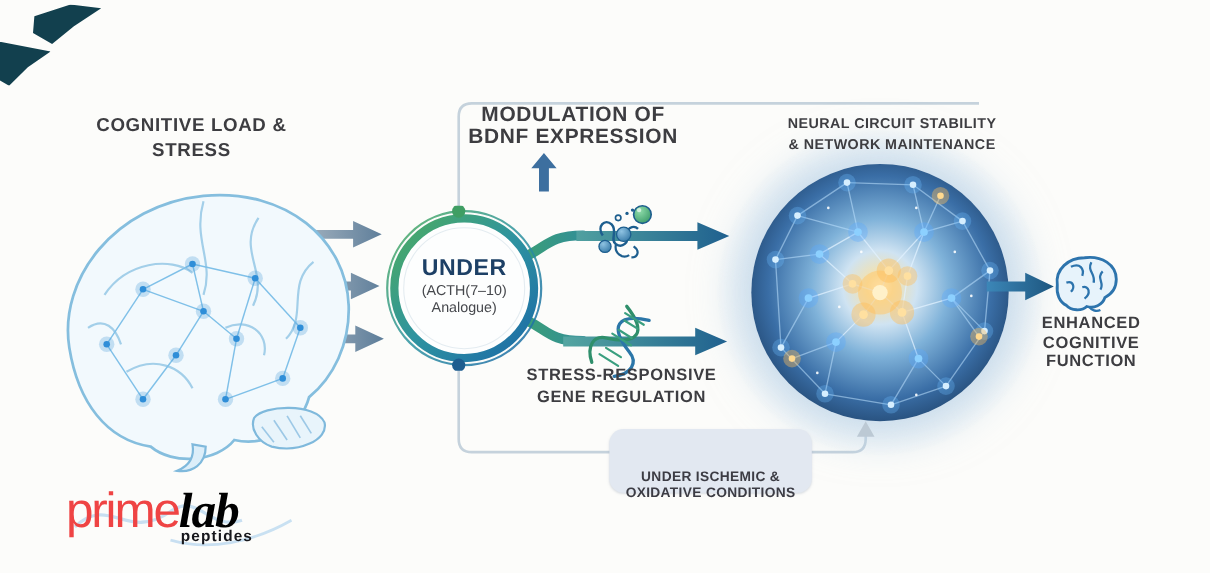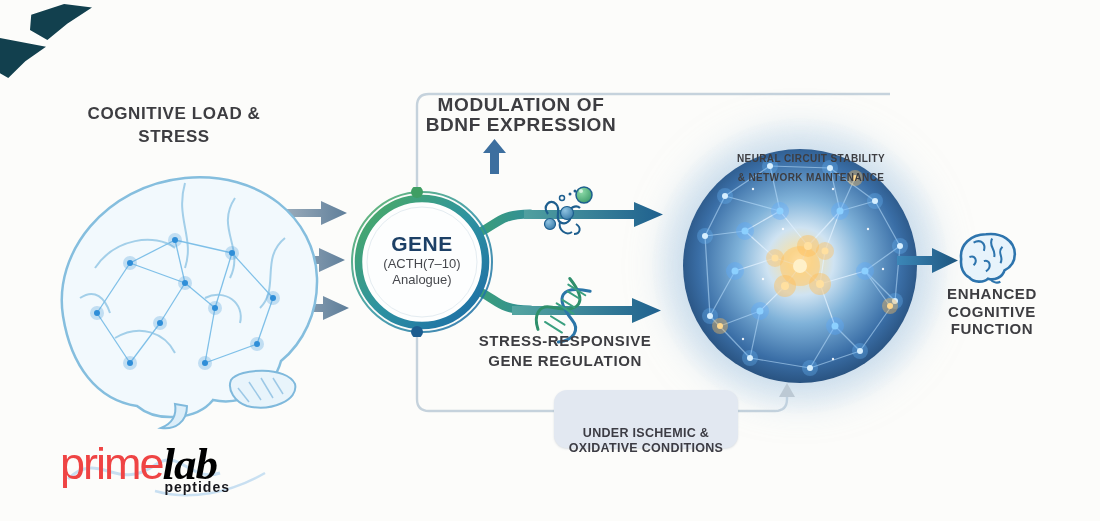--- a/index.html
+++ b/index.html
@@ -8,21 +8,21 @@
     background:#fcfcfa;
     font-family:"Liberation Sans",sans-serif;
   }
   .abs{position:absolute;}
   .label{
     position:absolute;white-space:pre-line;text-align:center;
     color:#3d3d41;font-weight:600;letter-spacing:.6px;
   }
   .t-cognitive{left:63px;top:102px;width:222px;font-size:17px;line-height:23px;}
   .t-modulation{left:409px;top:95px;width:224px;font-size:19px;line-height:19.5px;}
-  .t-neural{left:683px;top:103px;width:256px;font-size:10px;line-height:18.5px;letter-spacing:.4px;margin-top:47px;}
+  .t-neural{left:683px;top:103px;width:256px;font-size:13px;line-height:18.5px;letter-spacing:.4px;}
   .t-gene{left:444px;top:331px;width:242px;font-size:15px;line-height:20px;}
   .t-outcome{left:929px;top:285px;width:126px;font-size:15px;line-height:17.5px;}
   .pill{
     position:absolute;left:554px;top:390px;width:184px;height:38px;
     background:#e2e8f1;border-radius:13px;padding-top:20px;
     font-size:12.5px;line-height:15.5px;font-weight:600;color:#3c3c44;
     text-align:center;white-space:pre-line;letter-spacing:.3px;
     box-shadow:0 1px 2px rgba(120,135,160,.25);
   }
   
@@ -352,21 +352,21 @@
           <stop offset="1" stop-color="#1e6fa6"></stop>
       </linearGradient>
     </defs>
     <circle cx="75" cy="75" r="70" fill="none" stroke="url(#gRing)" stroke-width="2" opacity=".85"></circle>
     <circle cx="75" cy="75" r="63.5" fill="#fdfefe" stroke="url(#gRing)" stroke-width="7.5"></circle>
     <circle cx="75" cy="75" r="55" fill="none" stroke="#e4ecf1" stroke-width="1"></circle>
     <circle cx="70" cy="5" r="6" fill="#3f9e63"></circle>
     <circle cx="70" cy="145" r="6" fill="#1d5d8f"></circle>
   </svg>
   <div class="abs semax-text">
-    <div class="semax-title">GENE</div>
+    <div class="semax-title">UNDER</div>
     <div class="semax-sub">(ACTH(7–10)</div>
     <div class="semax-sub">Analogue)</div>
   </div>
 
   <div class="label t-cognitive">COGNITIVE LOAD &amp;
 STRESS</div>
   <div class="label t-modulation">MODULATION OF
 BDNF EXPRESSION</div>
   <div class="label t-neural">NEURAL CIRCUIT STABILITY
 &amp; NETWORK MAINTENANCE</div>

